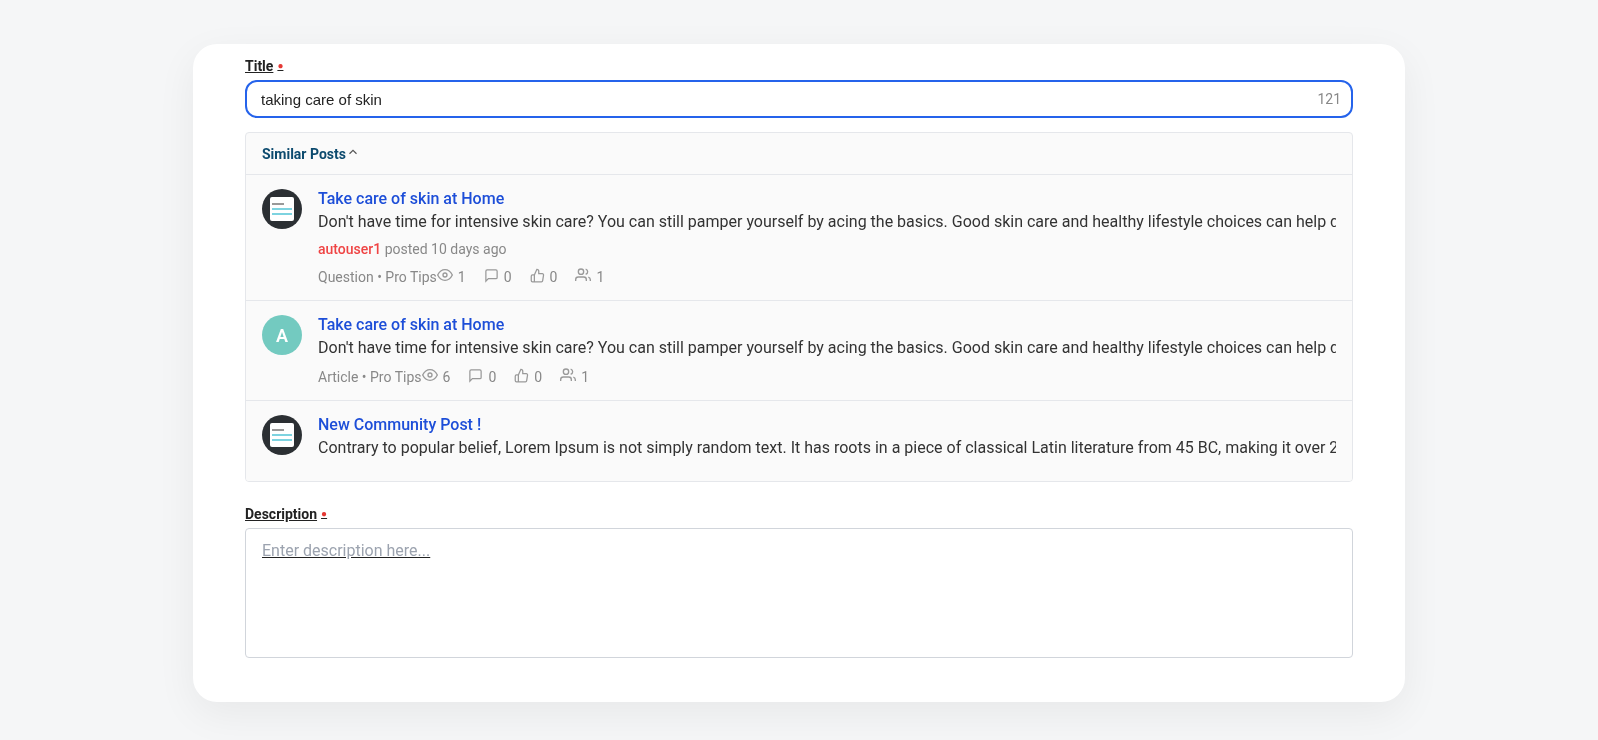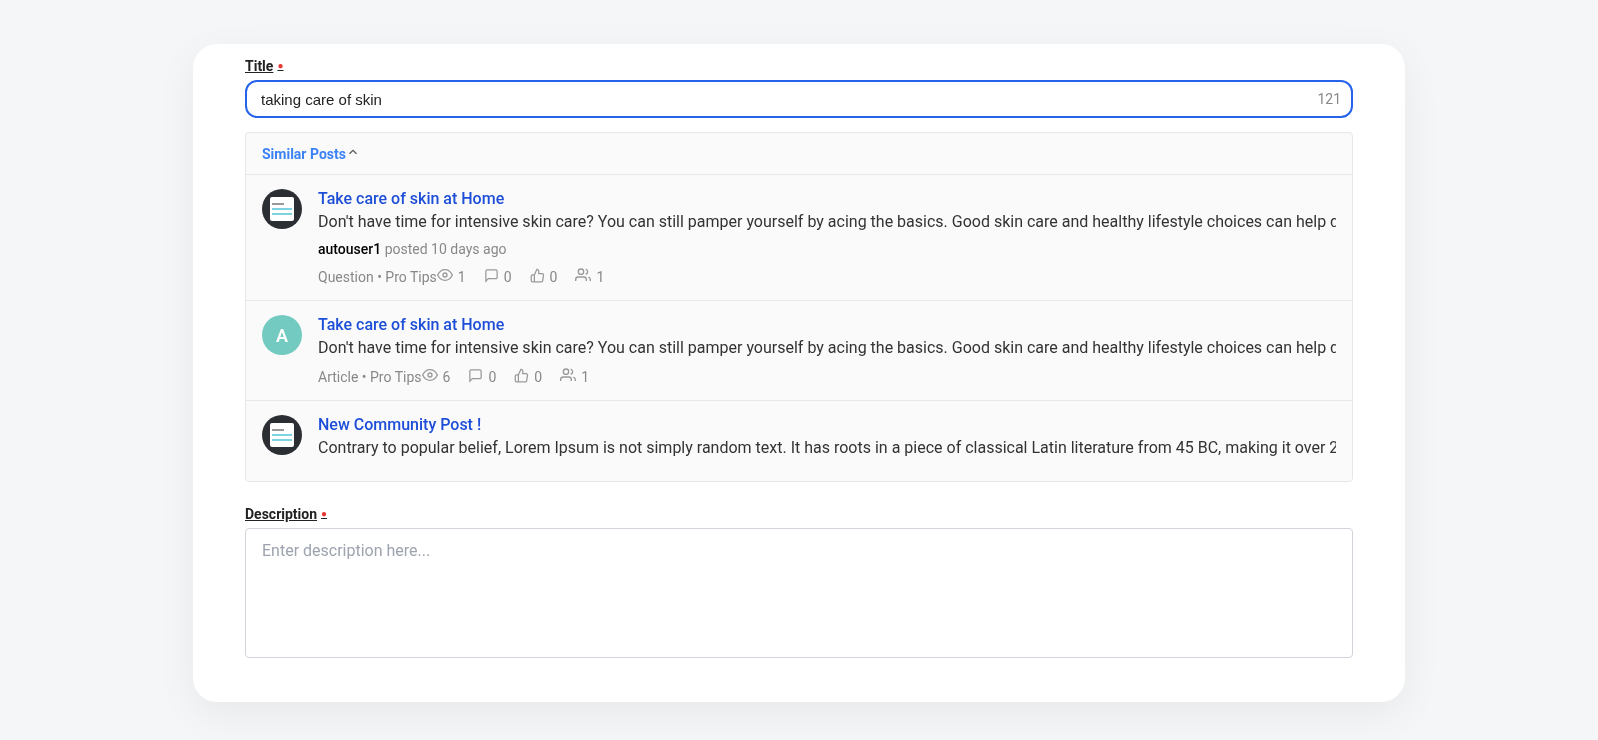--- a/index.html
+++ b/index.html
@@ -62,21 +62,21 @@
     background: #fafafa;
     overflow: hidden;
   }
   .similar-header {
     display: flex;
     justify-content: flex-start;
     align-items: center;
     padding: 12px 16px;
     font-size: 14px;
     font-weight: 700;
-    color: #3b82f6;
+    color: #0c4a6e;
     border-bottom: 1px solid #e5e7eb;
     cursor: pointer;
   }
   .similar-header svg { stroke: #555; }
   .post {
     display: flex;
     gap: 16px;
     padding: 14px 16px 14px 16px;
     border-bottom: 1px solid #e5e7eb;
     background: #fafafa;
@@ -137,21 +137,21 @@
     white-space: nowrap;
     overflow: hidden;
     text-overflow: clip;
     margin-bottom: 10px;
   }
   .post-meta {
     font-size: 14px;
     color: #888;
     margin-bottom: 10px;
   }
-  .post-meta .author { color: #000000; font-weight: 500; }
+  .post-meta .author { color: #ef4444; font-weight: 500; }
   .post-footer {
     display: flex;
     justify-content: flex-start;
     align-items: center;
     color: #888;
     font-size: 14px;
   }
   .post-cats { color: #888; }
   .post-stats {
     display: flex;
@@ -169,20 +169,21 @@
     width: 100%;
     min-height: 130px;
     border: 1px solid #d1d5db;
     border-radius: 4px;
     padding: 12px 16px;
     font-size: 16px;
     font-family: inherit;
     color: #222;
     outline: none;
     resize: none;
+    text-decoration: underline;
   }
   .desc-area::placeholder { color: #9ca3af; }
 </style>
 </head>
 <body>
 
 <div class="card">
 
   <div class="field-label">
     <span>Title</span>

